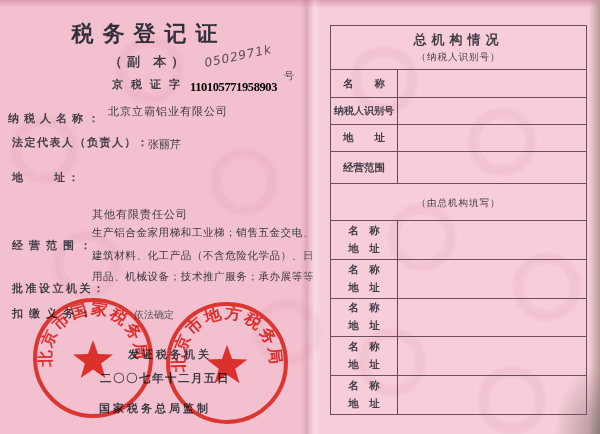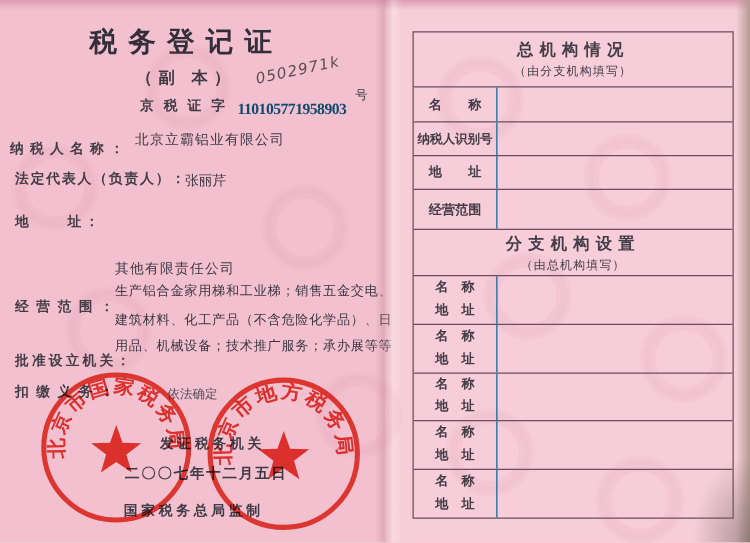--- a/index.html
+++ b/index.html
@@ -26,21 +26,21 @@
       pointer-events:none;}
 
   
   .abs{position:absolute;white-space:nowrap;color:#3f3a45;}
   .title{left:56px;top:19px;width:186px;text-align:center;font-size:22px;font-weight:bold;
          letter-spacing:9px;color:#332f3a;}
   .subtitle{left:56px;top:53px;width:186px;text-align:center;font-size:13px;font-weight:bold;letter-spacing:5px;}
   .handwr{left:204px;top:49px;font-family:"DejaVu Sans",sans-serif;font-style:italic;
           font-size:12px;color:#5c4c55;transform:rotate(-12deg);letter-spacing:1px;}
   .certpfx{left:112px;top:77px;font-size:11px;font-weight:bold;letter-spacing:8px;}
-  .certno{left:190px;top:80px;font-size:12.5px;font-weight:bold;letter-spacing:-0.4px;color:#0c4a6e;}
+  .certno{left:190px;top:80px;font-size:12.5px;font-weight:bold;letter-spacing:-0.4px;color:#000000;}
   .certsfx{left:284px;top:69px;font-size:10px;}
 
   .lab{font-size:11px;font-weight:bold;color:#433d48;}
   .val{font-size:10.5px;color:#3c3742;}
 
   .issuer{left:128px;top:347px;font-size:11px;font-weight:bold;letter-spacing:3px;}
   .idate{left:100px;top:371px;font-size:11.5px;font-weight:bold;letter-spacing:1.5px;}
   .footer{left:99px;top:401px;font-size:11px;font-weight:bold;letter-spacing:3px;}
 
   
@@ -127,42 +127,41 @@
     <text font-size="15.5" fill="#e62e24" font-weight="bold" letter-spacing="2" font-family="Liberation Serif, serif">
       <textPath href="#arc2" startOffset="6" textLength="148" lengthAdjust="spacingAndGlyphs">北京市地方税务局</textPath>
     </text>
     <polygon fill="#e62e24" points="63,45 58,59.1 43,59.5 54.9,68.6 50.7,83 63,74.5 75.3,83 71.1,68.6 83,59.5 68,59.1"></polygon>
   </svg>
 
   <div class="rtable">
 
     <div class="sec-head" style="height:43px">
       <div class="sec-title">总机构情况</div>
-      <div class="sec-sub">（由分支机构填写）</div>
+      <div class="sec-sub">（纳税人识别号）</div>
     </div>
 
     <div class="trow" style="height:27px">
       <div class="tlab">名　　称</div>
       <div class="tval"></div>
     </div>
     <div class="trow" style="height:26px">
       <div class="tlab" style="font-size:10px">纳税人识别号</div>
       <div class="tval"></div>
     </div>
     <div class="trow" style="height:26px">
       <div class="tlab">地　　址</div>
       <div class="tval"></div>
     </div>
     <div class="trow" style="height:31px">
       <div class="tlab">经营范围</div>
       <div class="tval"></div>
     </div>
 
     <div class="sec-head" style="height:36px">
-      <div class="sec-title">分支机构设置</div>
       <div class="sec-sub">（由总机构填写）</div>
     </div>
 
     <div class="trow blk" style="flex:1">
       <div class="tlab">
         <span>名　称</span>
         <span>地　址</span>
       </div>
       <div class="tval"></div>
     </div>

